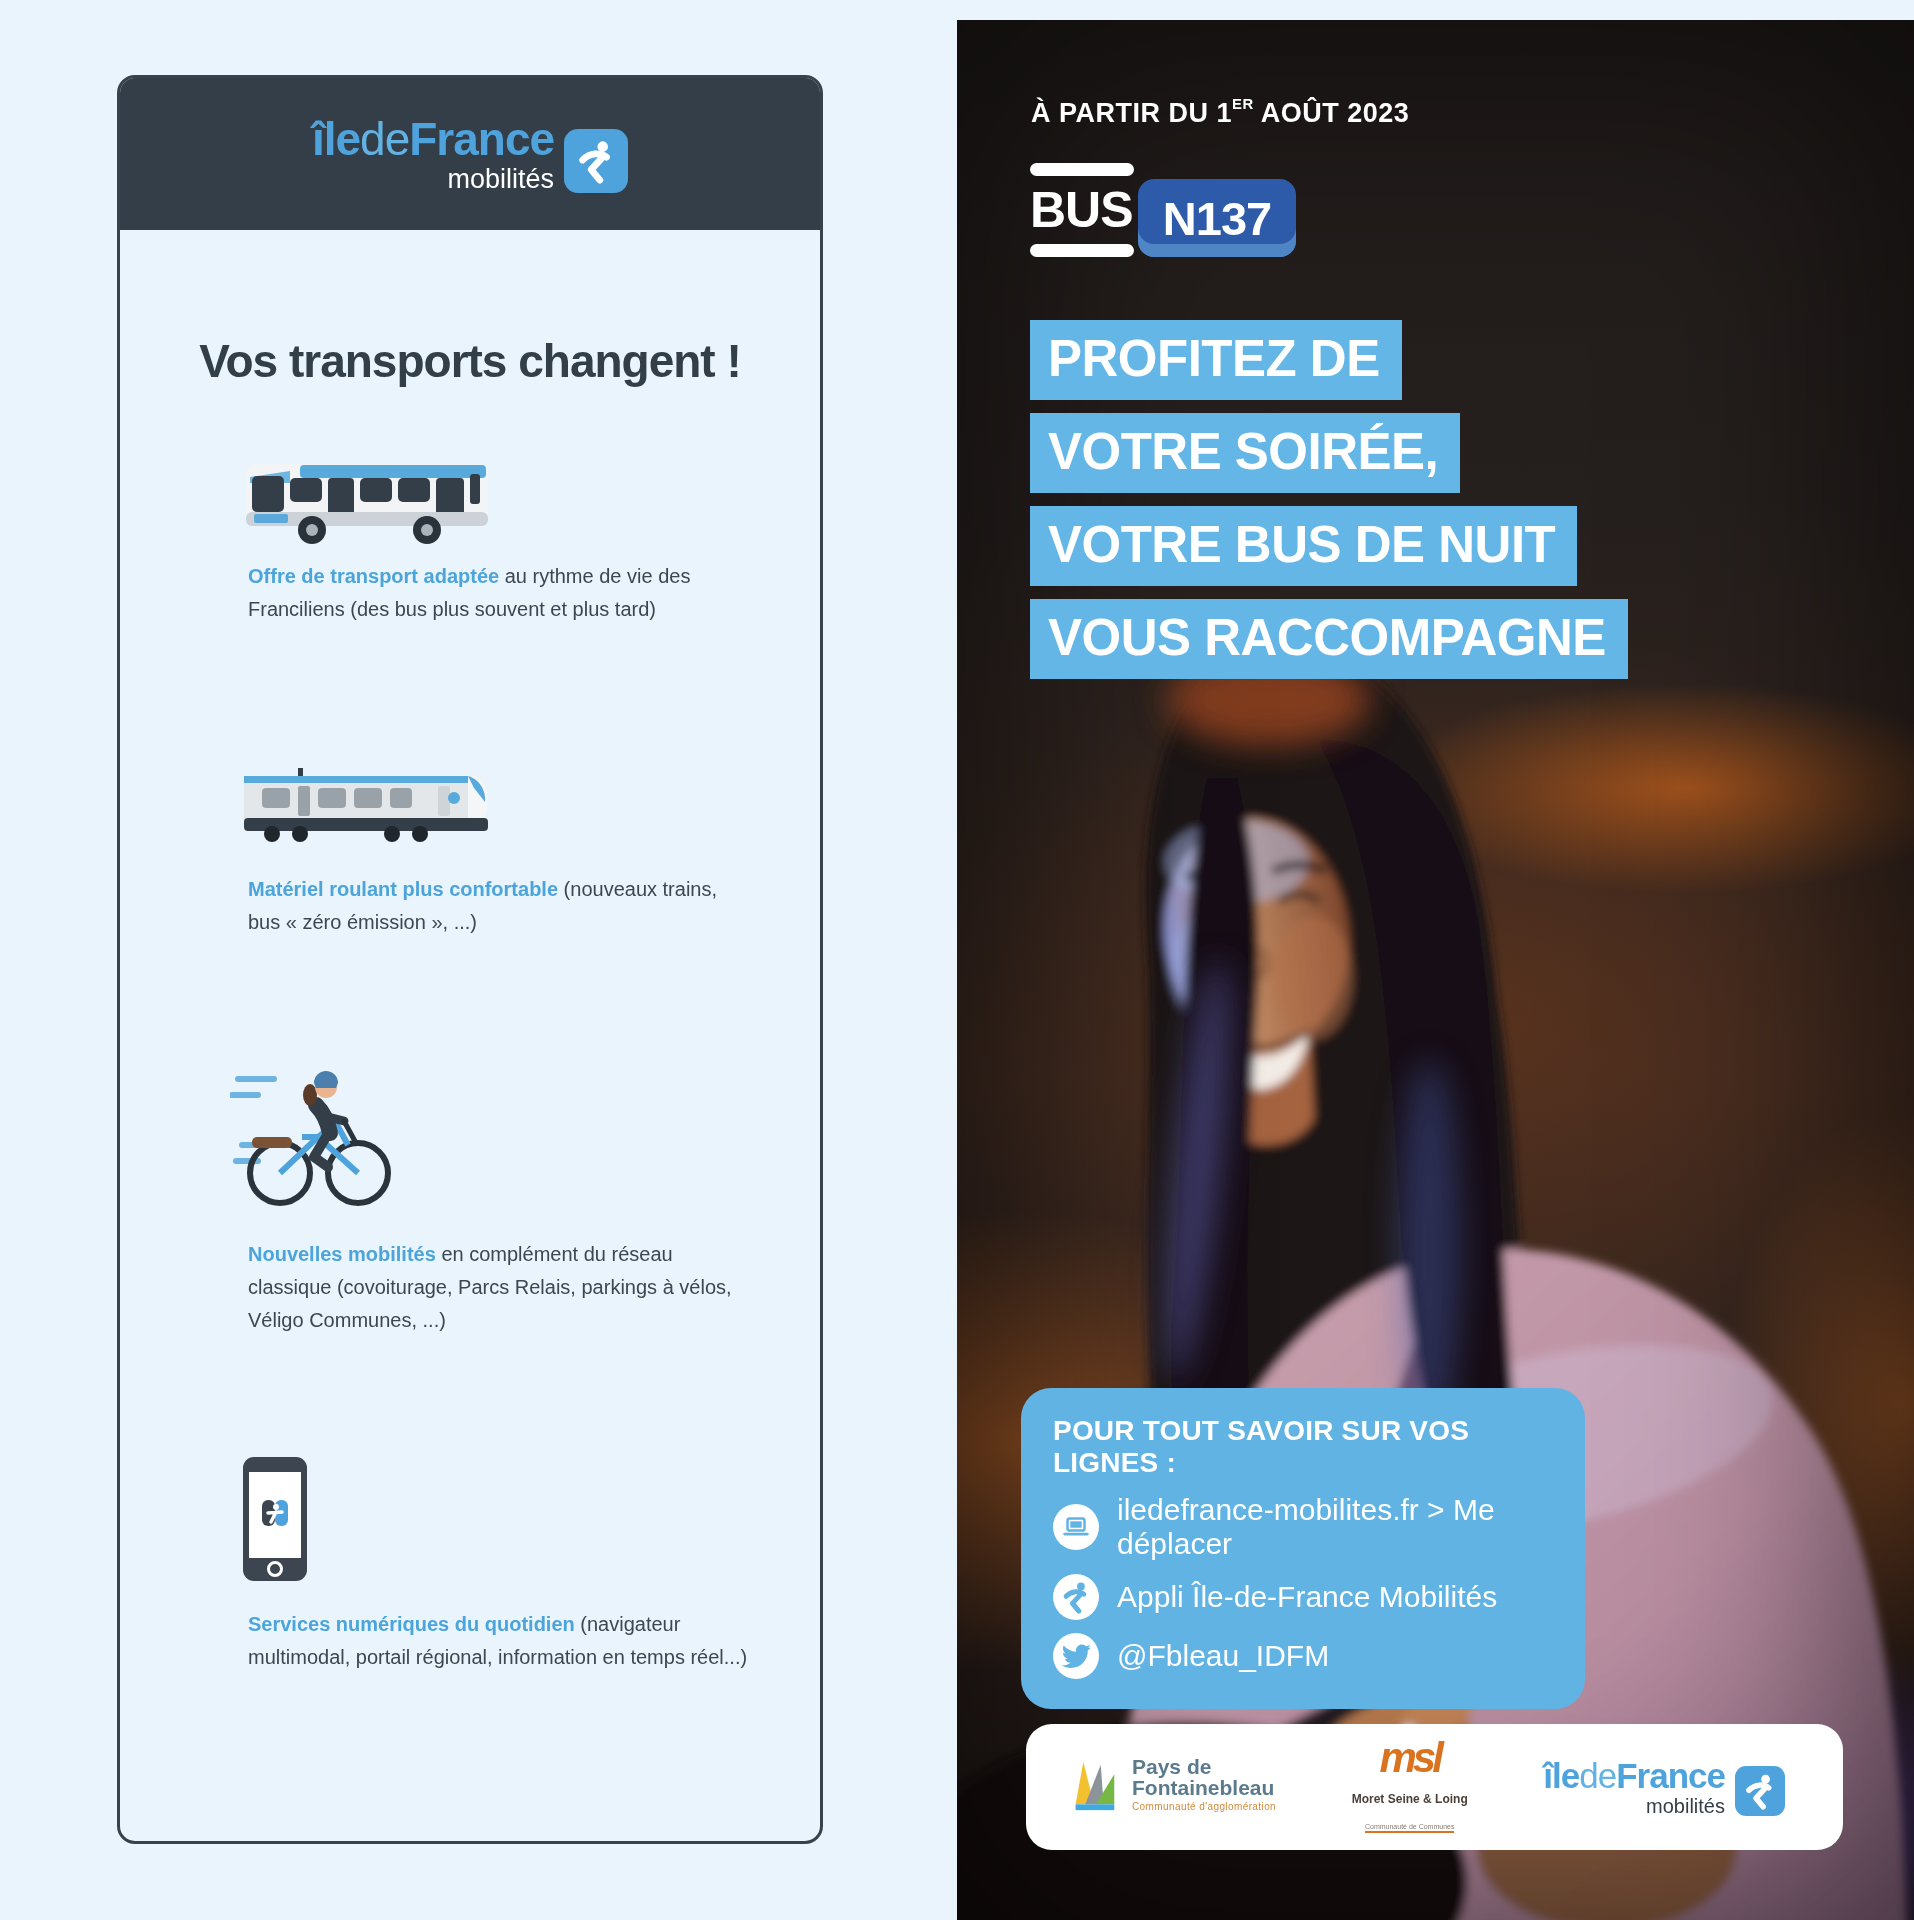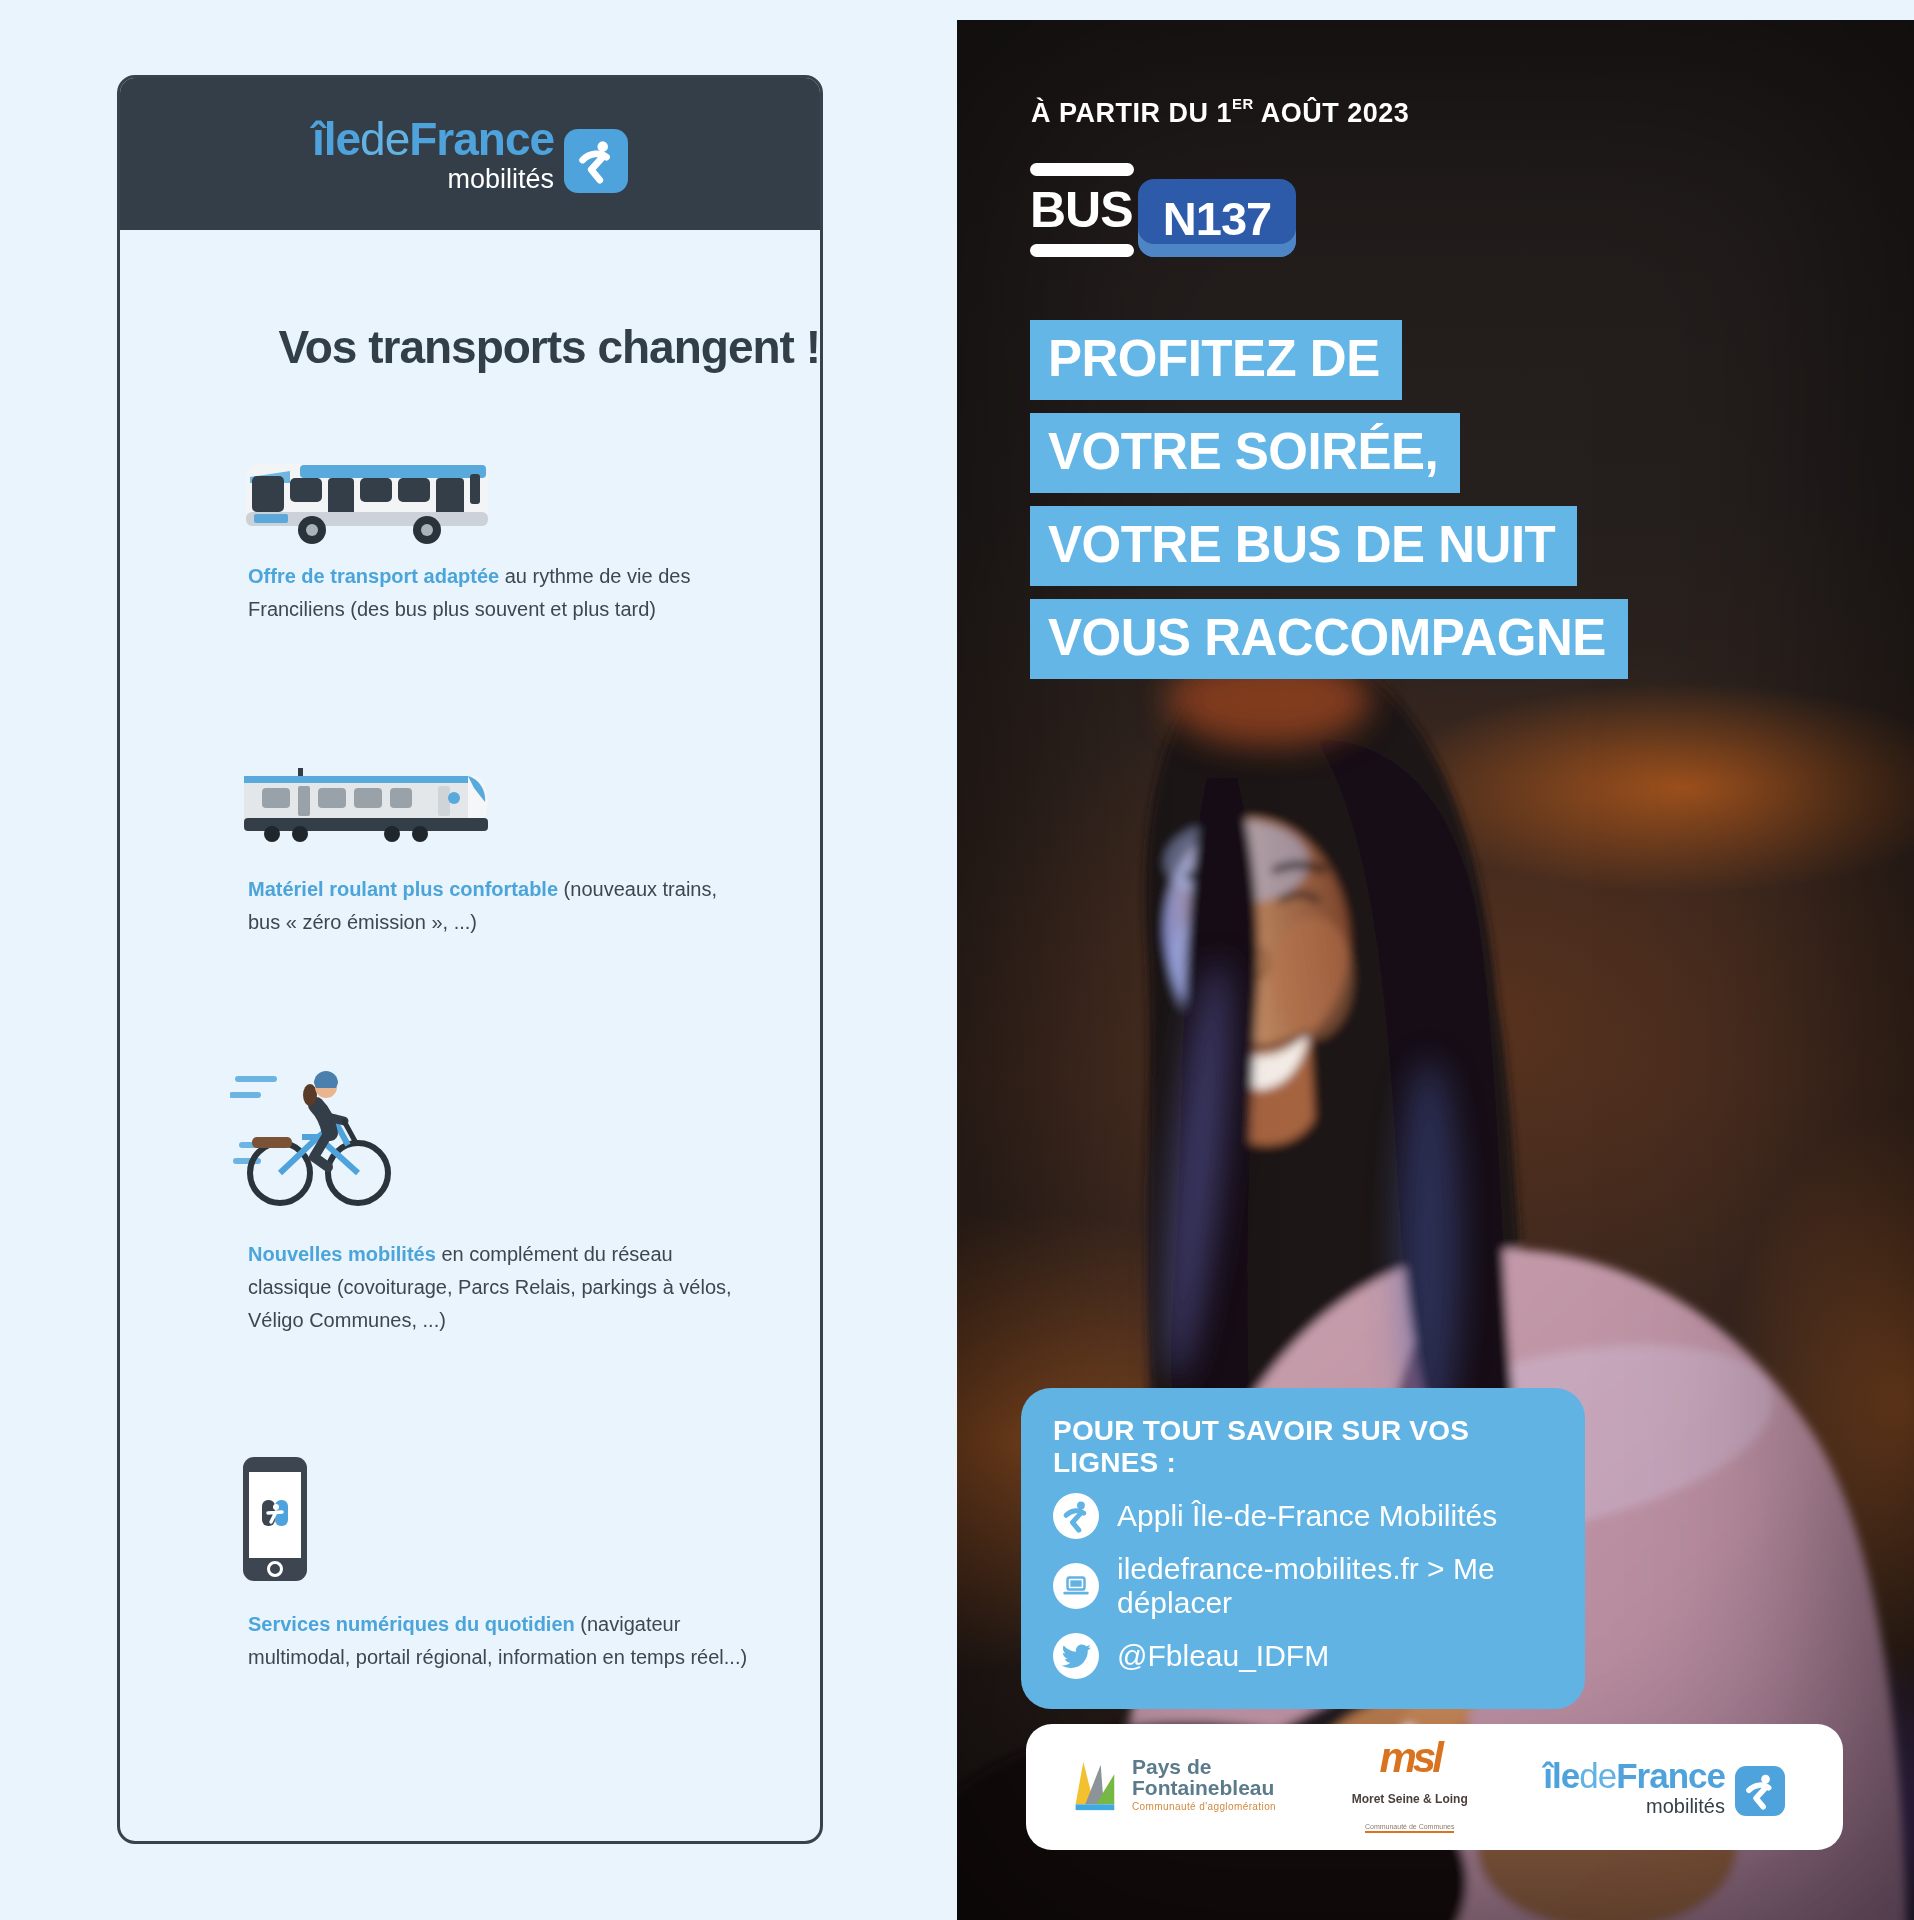--- a/index.html
+++ b/index.html
@@ -17,21 +17,21 @@
   .idfm-line1{font-weight:bold;color:#4fa3dc;letter-spacing:-1px;}
   .idfm-line1 .lw-de{font-weight:normal;color:#63b2e4;}
   .idfm-logo--header .idfm-line1{font-size:46px;}
   .idfm-logo--header .idfm-line2{font-size:27px;color:#ffffff;margin-top:4px;}
   .idfm-badge{display:inline-flex;align-items:center;justify-content:center;background:#4fa3dc;}
   .idfm-logo--header .idfm-badge{width:64px;height:64px;border-radius:14px;}
   .idfm-logo--footer .idfm-line1{font-size:35px;}
   .idfm-logo--footer .idfm-line2{font-size:20px;color:#333e48;margin-top:3px;}
   .idfm-logo--footer .idfm-badge{width:50px;height:50px;border-radius:11px;}
 
-  .card-heading{position:absolute;left:0;top:242px;width:100%;margin:0;text-align:right;
+  .card-heading{position:absolute;left:0;top:256px;width:100%;margin:0;text-align:center;
         font-size:46px;font-weight:bold;color:#323e48;letter-spacing:-1px;}
 
   .illus{position:absolute;}
   .illus svg{display:block;}
   .illus-bus{left:122px;top:372px;}
   .illus-train{left:122px;top:690px;}
   .illus-bike{left:110px;top:975px;}
   .illus-phone{left:122px;top:1378px;}
 
   .item-text{position:absolute;left:128px;width:500px;margin:0;font-size:20px;line-height:33px;color:#3c4752;}
@@ -280,36 +280,36 @@
       <div class="headline-line">VOTRE SOIRÉE,</div>
       <div class="headline-line">VOTRE BUS DE NUIT</div>
       <div class="headline-line">VOUS RACCOMPAGNE</div>
     </div>
 
     <div class="info-box">
       <div class="info-heading">POUR TOUT SAVOIR SUR VOS LIGNES :</div>
       <div class="info-row">
         <span class="info-icon">
           <svg width="34" height="34" viewBox="0 0 48 48">
+            <rect x="12" y="12" width="24" height="17" rx="3" fill="none" stroke="#61b3e3" stroke-width="3.5"></rect>
+            <rect x="16" y="16" width="16" height="9" fill="#61b3e3"></rect>
+            <path d="M8 34 h32" stroke="#61b3e3" stroke-width="4" stroke-linecap="round"></path>
+          </svg>
+        </span>
+        <span class="info-label">iledefrance-mobilites.fr &gt; Me déplacer</span>
+      </div>
+      <div class="info-row">
+        <span class="info-icon">
+          <svg width="34" height="34" viewBox="0 0 48 48">
             <circle cx="31" cy="9" r="5.5" fill="#61b3e3"></circle>
             <path d="M10 23 C 18 15 29 15 35 20" stroke="#61b3e3" stroke-width="7" fill="none" stroke-linecap="round"></path>
             <path d="M30 21 L 19 33 L 28 44" stroke="#61b3e3" stroke-width="7" fill="none" stroke-linecap="round" stroke-linejoin="round"></path>
           </svg>
         </span>
         <span class="info-label">Appli Île-de-France Mobilités</span>
-      </div>
-      <div class="info-row">
-        <span class="info-icon">
-          <svg width="34" height="34" viewBox="0 0 48 48">
-            <rect x="12" y="12" width="24" height="17" rx="3" fill="none" stroke="#61b3e3" stroke-width="3.5"></rect>
-            <rect x="16" y="16" width="16" height="9" fill="#61b3e3"></rect>
-            <path d="M8 34 h32" stroke="#61b3e3" stroke-width="4" stroke-linecap="round"></path>
-          </svg>
-        </span>
-        <span class="info-label">iledefrance-mobilites.fr &gt; Me déplacer</span>
       </div>
       <div class="info-row">
         <span class="info-icon">
           <svg width="34" height="34" viewBox="0 0 48 48">
             <path transform="translate(2,3) scale(1.85)" fill="#61b3e3" d="M23.44 4.83c-.8.37-1.5.38-2.22.02.93-.56.98-.96 1.32-2.02-.88.52-1.86.9-2.9 1.1-.82-.88-2-1.43-3.3-1.43-2.5 0-4.55 2.04-4.55 4.54 0 .36.03.7.1 1.04-3.77-.2-7.12-2-9.36-4.75-.4.67-.6 1.45-.6 2.3 0 1.56.8 2.95 2 3.77-.74-.03-1.44-.23-2.05-.57v.06c0 2.2 1.56 4.03 3.64 4.44-.67.2-1.37.2-2.06.08.58 1.8 2.26 3.12 4.25 3.16C5.78 18.1 3.37 18.74 1 18.46c2 1.3 4.4 2.04 6.97 2.04 8.35 0 12.92-6.92 12.92-12.93 0-.2 0-.4-.02-.6.9-.63 1.96-1.22 2.56-2.14z"></path>
           </svg>
         </span>
         <span class="info-label">@Fbleau_IDFM</span>
       </div>
     </div>

